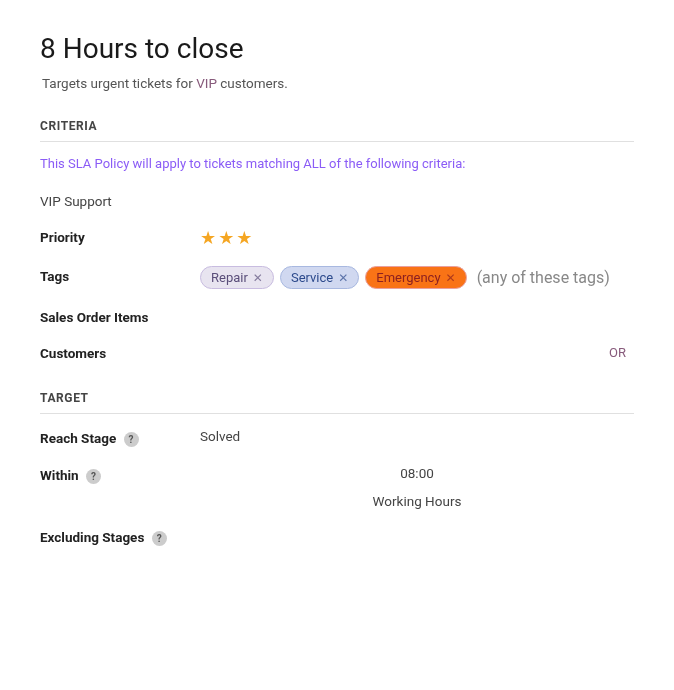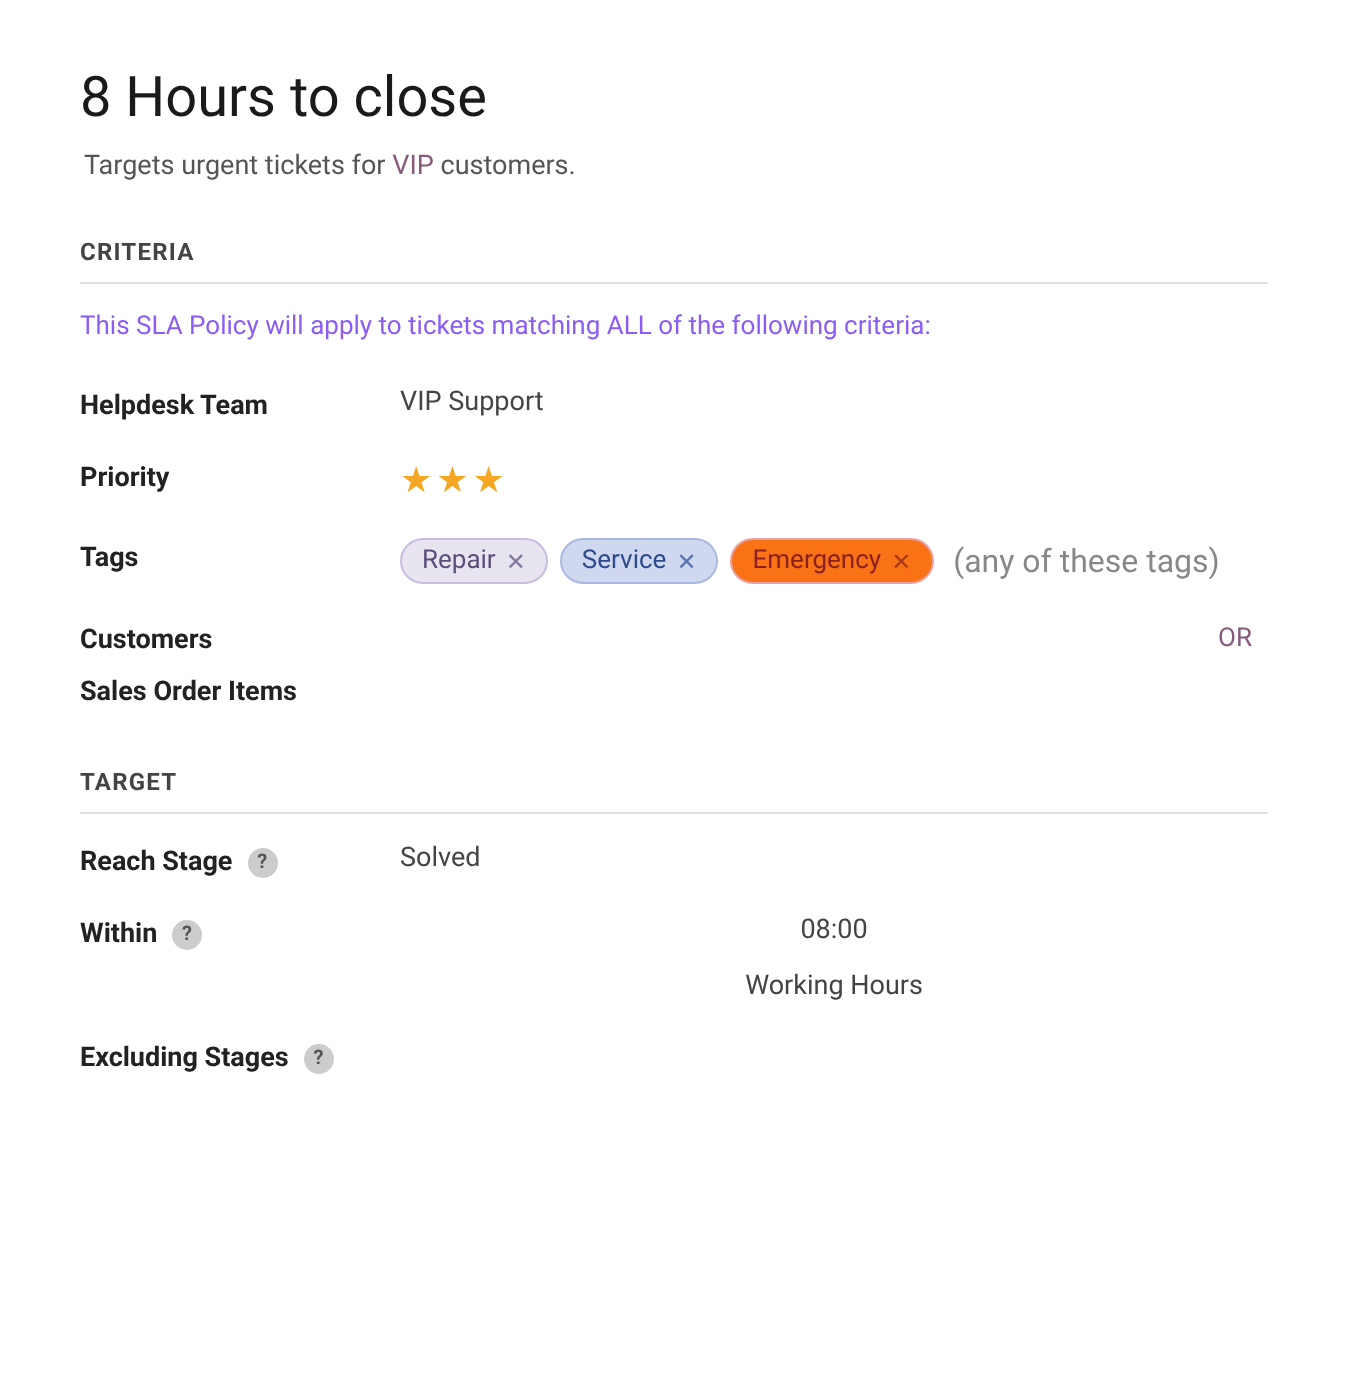--- a/index.html
+++ b/index.html
@@ -186,21 +186,20 @@
 <p class="subtitle">
   <span>Targets urgent tickets for </span><a class="vip-link">VIP</a><span> customers.</span>
 </p>
 
 <div>
   <div class="section-header">CRITERIA</div>
 
   <p class="criteria-note">This SLA Policy will apply to tickets matching ALL of the following criteria:</p>
 
   <div class="field-row">
-    <div class="field-label">Helpdesk Team</div>
     <div class="field-value">VIP Support</div>
   </div>
 
   <div class="field-row">
     <div class="field-label">Priority</div>
     <div class="field-value">
       <div class="stars">
         <span class="star">★</span>
         <span class="star">★</span>
         <span class="star">★</span>
@@ -222,29 +221,29 @@
         </span>
         <span class="tag tag-emergency">
           <span>Emergency</span>
           <span class="tag-x">✕</span>
         </span>
         <span class="any-tags-note">(any of these tags)</span>
       </div>
     </div>
   </div>
 
+  <div class="field-row">
+    <div class="field-label">Sales Order Items</div>
+    <div class="field-value"></div>
+  </div>
+
   <div class="field-row customers-row">
     <div class="field-label">Customers</div>
     <div class="field-value"></div>
     <span class="or-label">OR</span>
-  </div>
-
-  <div class="field-row">
-    <div class="field-label">Sales Order Items</div>
-    <div class="field-value"></div>
   </div>
 </div>
 
 <div class="target-section">
   <div class="section-header">TARGET</div>
 
   <div class="field-row">
     <div class="field-label">
       <span>Reach Stage</span>
       <span class="help-icon">?</span>

